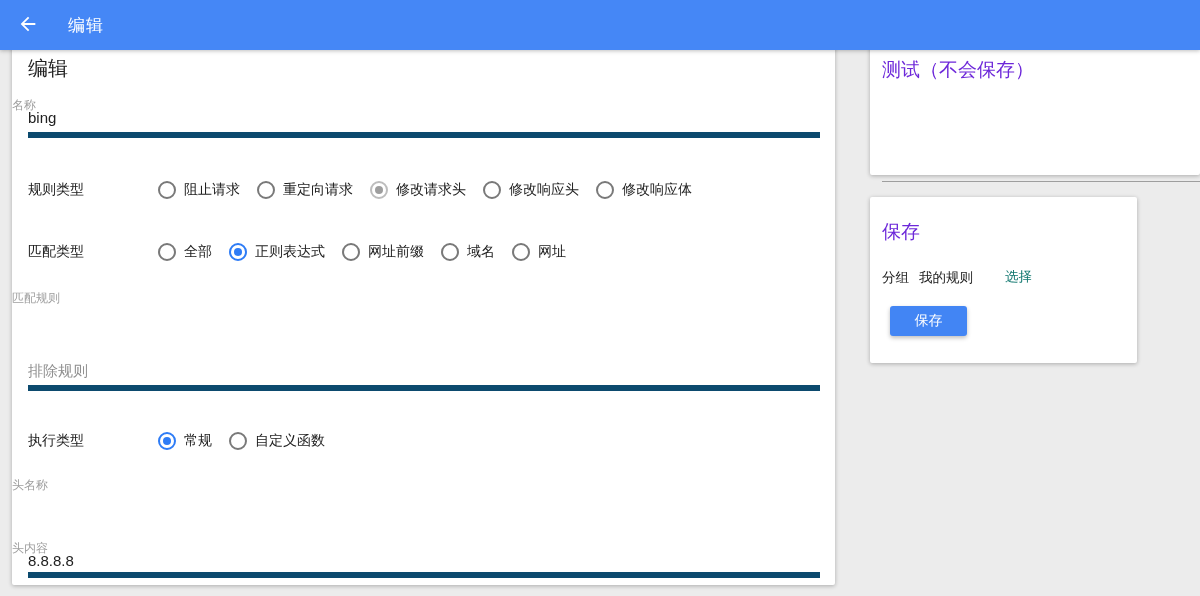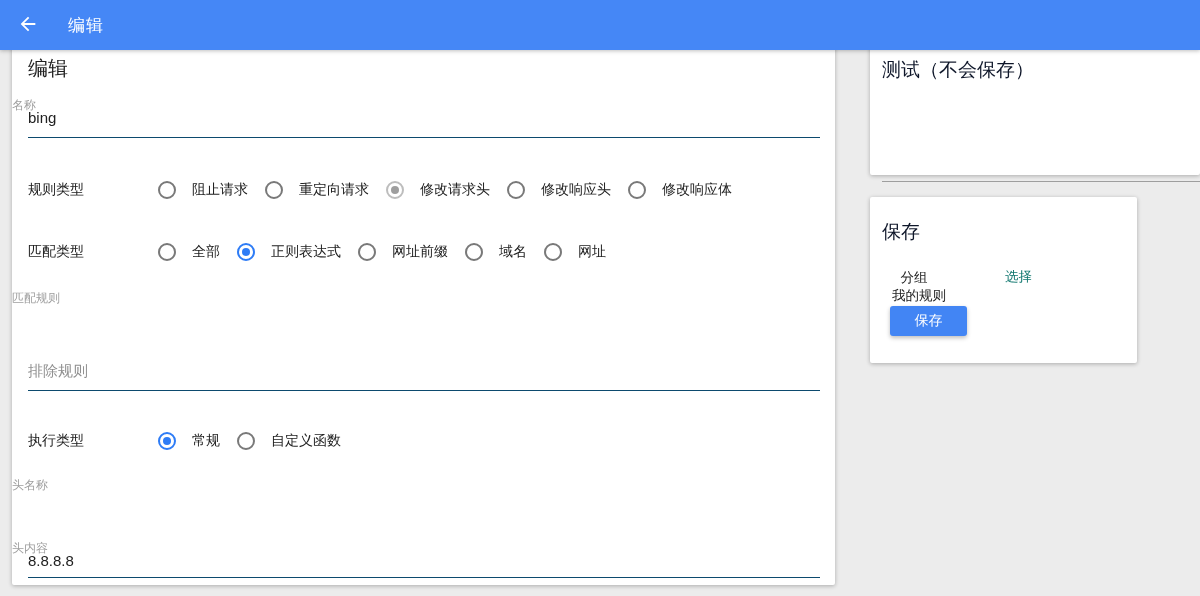--- a/index.html
+++ b/index.html
@@ -38,21 +38,21 @@
   .main-card h1 {
     position: absolute; left: 16px; top: 11px;
     font-size: 20px; font-weight: 400; color: #212121;
   }
   .small-label {
     position: absolute; left: 0;
     font-size: 12px; color: #9e9e9e;
   }
   .tfield {
     position: absolute; left: 16px; width: 792px;
-    border-bottom: 1px solid #0c4a6e;
+    border-bottom: 6px solid #0c4a6e;
     font-size: 15px; color: #212121;
     display: flex; align-items: flex-start;
   }
   .tfield .value { flex: 1; }
   .tfield .placeholder { color: #8f8f8f; }
   .clear-btn {
     width: 18px; height: 18px; cursor: pointer; border: none; background: transparent;
     display: flex; align-items: center; justify-content: center;
     margin-top: 2px;
   }
@@ -74,33 +74,33 @@
     border: 2px solid #797979; position: relative; flex: none;
     background: #fff;
   }
   .radio-circle.selected { border-color: #2e7cf6; }
   .radio-circle.selected::after {
     content: ""; position: absolute; left: 3px; top: 3px;
     width: 8px; height: 8px; border-radius: 50%; background: #2e7cf6;
   }
   .radio-circle.selected.disabled { border-color: #bdbdbd; }
   .radio-circle.selected.disabled::after { background: #9e9e9e; }
-  .radio-label { font-size: 14px; margin-left: 16px; color: #212121; white-space: nowrap; }
+  .radio-label { font-size: 14px; margin-left: 8px; color: #212121; white-space: nowrap; }
   
   .test-card .panel-title, .save-card .panel-title {
-    position: absolute; left: 12px; font-size: 19px; font-weight: 400; color: #0f172a;
+    position: absolute; left: 12px; font-size: 19px; font-weight: 400; color: #6d28d9;
   }
   .test-input {
     position: absolute; left: 12px; top: 112px; width: 318px; height: 26px;
     border: none; border-bottom: 1px solid #9e9e9e; background: transparent;
     font-size: 15px; font-family: inherit; outline: none;
   }
   .group-row {
     position: absolute; left: 12px; top: 72px;
-    display: flex; align-items: center; font-size: 13.5px; flex-direction: column;
+    display: flex; align-items: center; font-size: 13.5px;
   }
   .group-row .group-name { margin-left: 10px; }
   .choose-link {
     position: absolute; left: 135px; top: 71px;
     font-size: 13.5px; font-weight: 500; color: #0f766e;
     text-decoration: none; cursor: pointer;
   }
   .save-btn {
     position: absolute; left: 20px; top: 109px; width: 77px; height: 30px;
     background: #4285f4; color: #fff; font-size: 14px; font-family: inherit;

